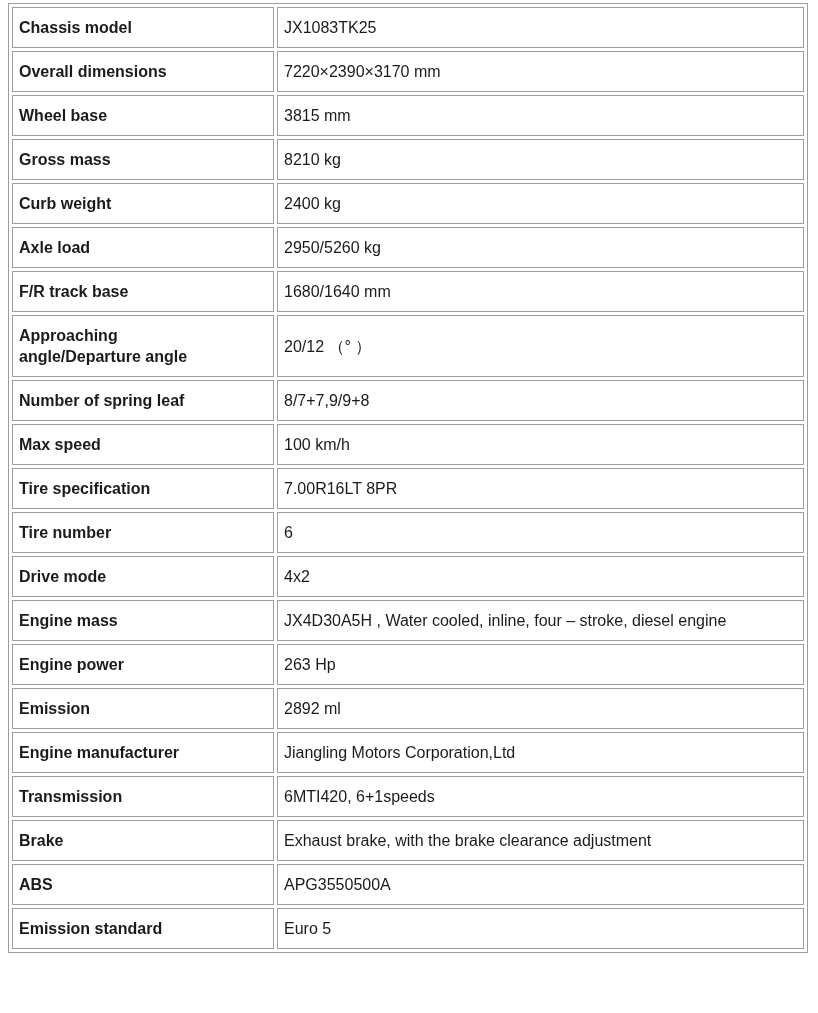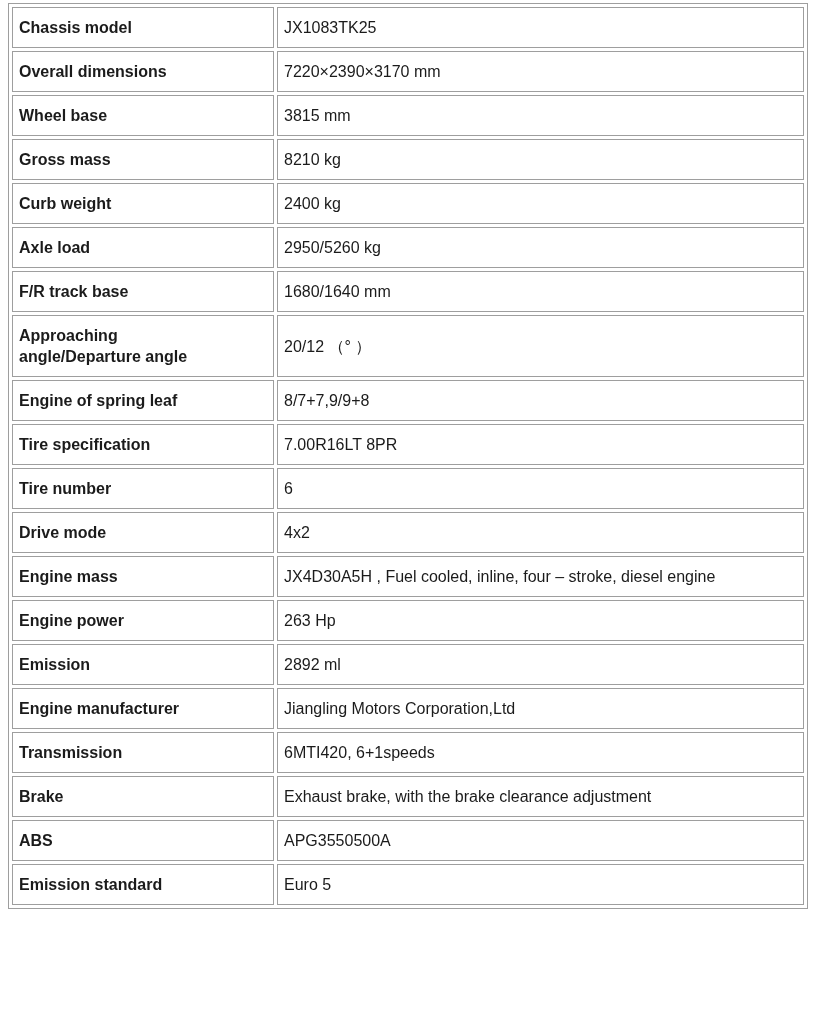--- a/index.html
+++ b/index.html
@@ -86,38 +86,42 @@
         <tr>
     <td class="label">F/R track base</td>
     <td class="value">1680/1640 mm</td>
   </tr>
         <tr>
     <td class="label">Approaching
 angle/Departure angle</td>
     <td class="value">20/12 （° ）</td>
   </tr>
         <tr>
-    <td class="label">Engine of spring leaf</td>
+    <td class="label">Number of spring leaf</td>
     <td class="value">8/7+7,9/9+8</td>
+  </tr>
+        <tr>
+    <td class="label">Max speed</td>
+    <td class="value">100 km/h</td>
   </tr>
         <tr>
     <td class="label">Tire specification</td>
     <td class="value">7.00R16LT 8PR</td>
   </tr>
         <tr>
     <td class="label">Tire number</td>
     <td class="value">6</td>
   </tr>
         <tr>
     <td class="label">Drive mode</td>
     <td class="value">4x2</td>
   </tr>
         <tr>
     <td class="label">Engine mass</td>
-    <td class="value">JX4D30A5H , Fuel cooled, inline, four – stroke, diesel engine</td>
+    <td class="value">JX4D30A5H , Water cooled, inline, four – stroke, diesel engine</td>
   </tr>
         <tr>
     <td class="label">Engine power</td>
     <td class="value">263 Hp</td>
   </tr>
         <tr>
     <td class="label">Emission</td>
     <td class="value">2892 ml</td>
   </tr>
         <tr>

